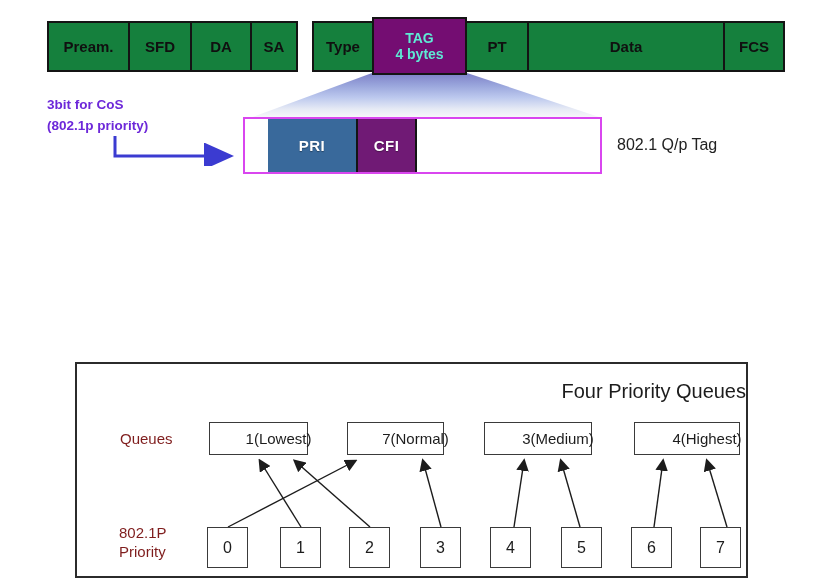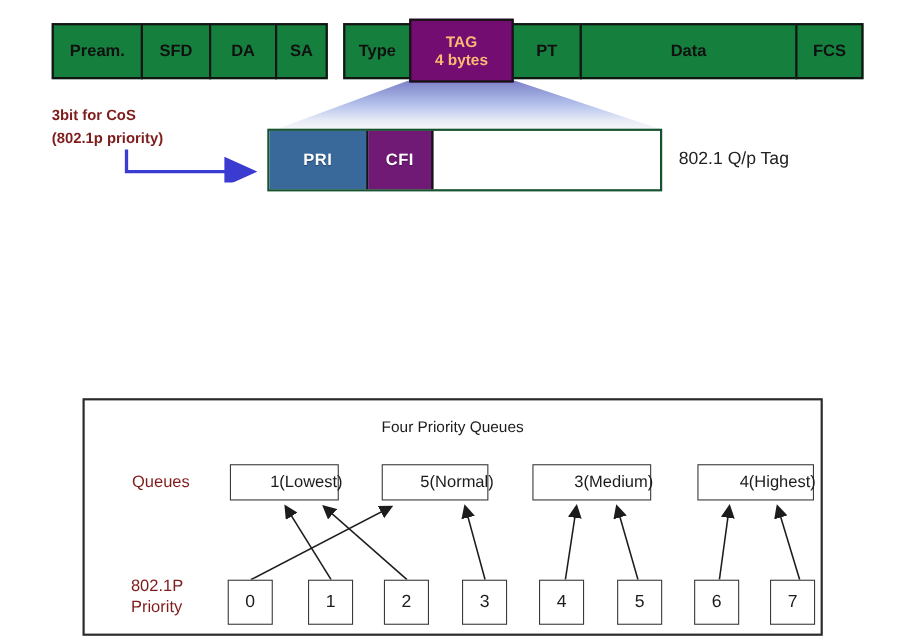--- a/index.html
+++ b/index.html
@@ -8,21 +8,21 @@
     font-family:"Liberation Sans","DejaVu Sans",sans-serif;color:#111;
   }
   
   .frame-field{
     position:absolute;top:21px;height:51px;box-sizing:border-box;
     background:#15803d;border:2px solid #141414;
     display:flex;align-items:center;justify-content:center;
     font-weight:bold;font-size:15px;color:#101010;z-index:2;
   }
   .frame-field.tag{
-    top:17px;height:58px;background:#740d72;color:#fdba74;z-index:3;
+    top:17px;height:58px;background:#740d72;color:#5eead4;z-index:3;
     flex-direction:column;line-height:1.15;font-size:14px;
   }
   .f-pream{left:47px;width:83px;}
   .f-sfd{left:128px;width:64px;}
   .f-da{left:190px;width:62px;}
   .f-sa{left:250px;width:48px;}
   .f-type{left:312px;width:62px;}
   .f-tag{left:372px;width:95px;}
   .f-pt{left:465px;width:64px;}
   .f-data{left:527px;width:198px;}
@@ -33,47 +33,47 @@
   }
   
   .funnel{
     position:absolute;left:250px;top:73px;width:352px;height:45px;z-index:1;
     background:linear-gradient(to bottom,#7d80c8 0%,#9aa6dc 28%,#bdc9ee 55%,#e6eaf5 80%,#f8f8fa 100%);
     clip-path:polygon(122px 0,217px 0,100% 100%,0 100%);
   }
   
   .tag-bar{
     position:absolute;left:243px;top:117px;width:359px;height:57px;
-    box-sizing:border-box;border:2px solid #14532d;display:flex;z-index:2;
+    box-sizing:border-box;border:2px solid #d946ef;display:flex;z-index:2;padding-left:23px;
   }
   .tag-sec{
     display:flex;align-items:center;justify-content:center;
     color:#fff;font-weight:bold;font-size:15px;letter-spacing:.5px;
     text-shadow:0 1px 1px rgba(0,0,0,.35);
   }
   .sec-pri{width:88px;background:#39699b;border-right:2px solid #141414;}
   .sec-cfi{width:57px;background:#701a75;border-right:2px solid #141414;}
   .sec-vlan{flex:1;background:#740d72;}
   .tag-bar-label{
     position:absolute;left:617px;top:136px;font-size:16px;color:#222;z-index:2;
   }
   
   .cos-note{
     position:absolute;left:47px;top:95px;font-weight:bold;font-size:13.5px;
-    line-height:1.55;color:#7f1d1d;z-index:2;white-space:nowrap;
+    line-height:1.55;color:#6d28d9;z-index:2;white-space:nowrap;
   }
   .elbow-arrow{position:absolute;left:100px;top:134px;z-index:2;}
   
   .pq-box{
     position:absolute;left:75px;top:362px;width:673px;height:216px;
     box-sizing:border-box;border:2px solid #2b2b2b;background:#fff;
   }
   .pq-title{
-    position:absolute;left:0;top:16px;width:100%;text-align:center;
-    font-size:14px;color:#1c1c1c;
+    position:absolute;left:0;top:16px;width:100%;text-align:right;
+    font-size:20px;color:#1c1c1c;
   }
   .pq-row-label{position:absolute;font-size:15px;color:#7f1d1d;}
   .lbl-queues{left:43px;top:66px;}
   .lbl-priority{left:42px;top:159px;line-height:19px;}
   .q-box{
     position:absolute;top:58px;height:33px;box-sizing:border-box;
     border:1.5px solid #3a3a3a;background:#fff;
     display:flex;align-items:center;justify-content:center;
     font-size:15px;color:#1c1c1c;z-index:2;padding-left:40px;
   }
@@ -132,21 +132,21 @@
     </defs>
     <path d="M15,2 L15,22 L128,22" fill="none" stroke="#3b3bd1" stroke-width="3" marker-end="url(#blueArrow)"></path>
   </svg>
 
   <div class="pq-box">
     <div class="pq-title">Four Priority Queues</div>
 
     <div class="pq-row-label lbl-queues">Queues</div>
 
     <div class="q-box q1">1(Lowest)</div>
-    <div class="q-box q2">5(Normal)</div>
+    <div class="q-box q2">7(Normal)</div>
     <div class="q-box q3">3(Medium)</div>
     <div class="q-box q4">4(Highest)</div>
 
     <div class="pq-row-label lbl-priority">
       <div>802.1P</div>
       <div>Priority</div>
     </div>
 
     <div class="p-box p0">0</div>
     <div class="p-box p1">1</div>

